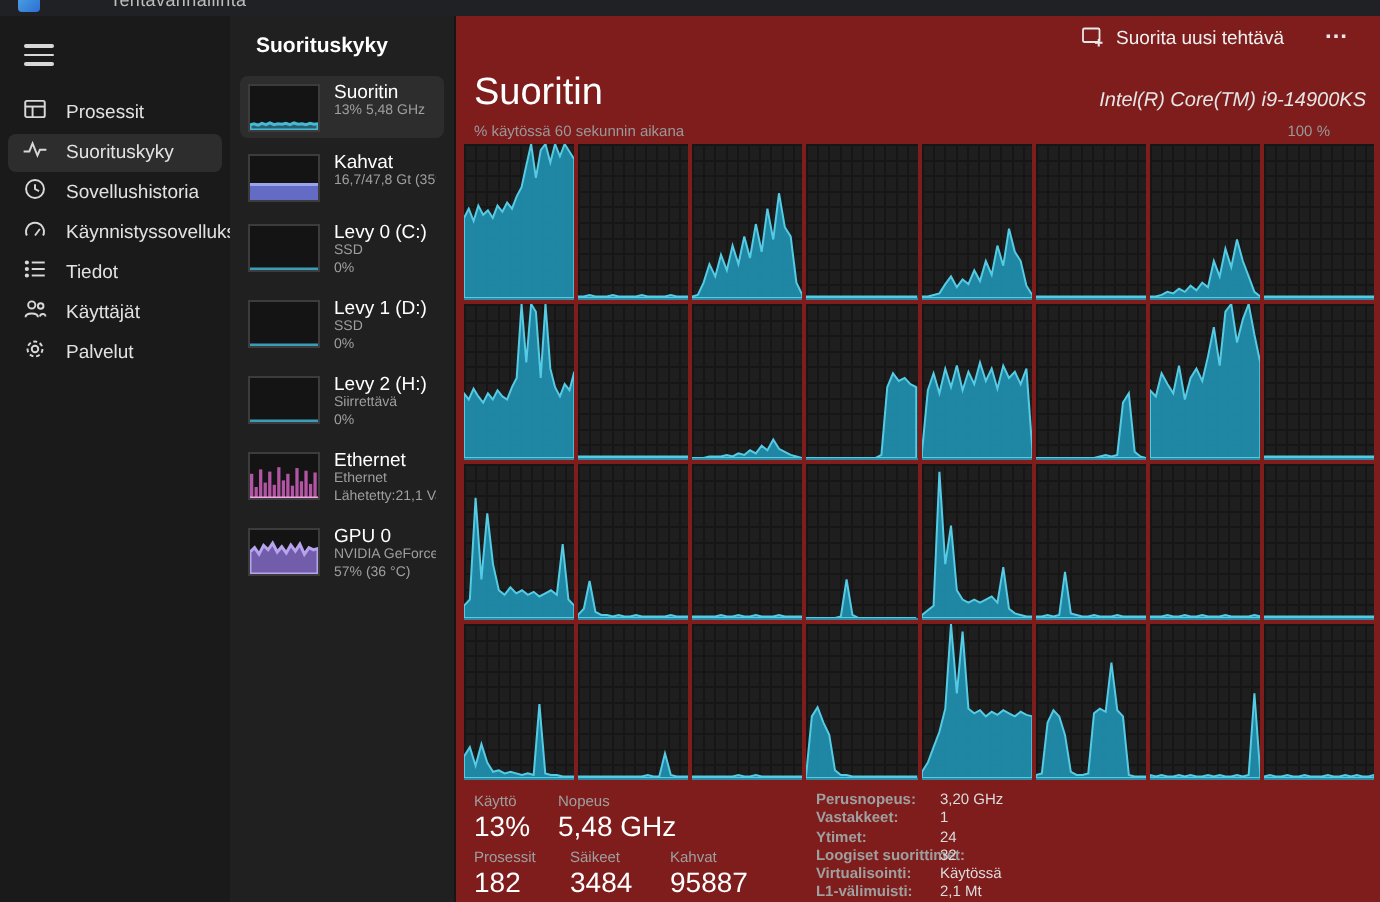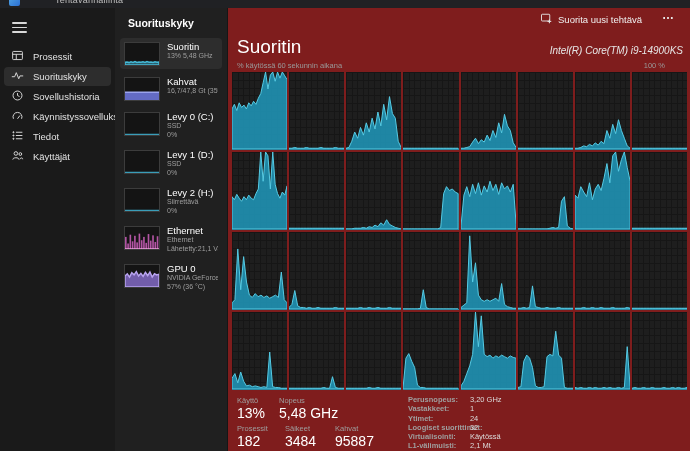--- a/index.html
+++ b/index.html
@@ -133,20 +133,27 @@
         <span>Tiedot</span>
       </div>
       <div class="nav-item">
         <span><svg width="13" height="13" viewBox="0 0 16 16" fill="none" stroke="#d8d8d8" stroke-width="1.2">
               <circle cx="6" cy="5.5" r="2.2"></circle>
               <path d="M2.2,13 c0-3 7.6-3 7.6,0"></path>
               <circle cx="11.5" cy="6.2" r="1.7"></circle>
               <path d="M11,12.6 c.4-2.2 3.6-2 3.4,0"></path>
             </svg></span>
         <span>Käyttäjät</span>
+      </div>
+      <div class="nav-item">
+        <span><svg width="13" height="13" viewBox="0 0 16 16" fill="none" stroke="#d8d8d8" stroke-width="1.2">
+              <circle cx="8" cy="8" r="2"></circle>
+              <circle cx="8" cy="8" r="4.6" stroke-dasharray="2.4 1.7"></circle>
+            </svg></span>
+        <span>Palvelut</span>
       </div>
     </div>
 
     <div class="perf">
       <div class="perf-header">Suorituskyky</div>
 
       <div class="perf-item selected">
         <div class="thumb">
             <svg viewBox="0 0 100 100" preserveAspectRatio="none">
               <polygon points="0,100 0.0,88 5.9,86 11.8,89 17.6,85 23.5,88 29.4,84 35.3,88 41.2,86 47.1,87 52.9,85 58.8,88 64.7,84 70.6,87 76.5,86 82.4,88 88.2,85 94.1,87 100.0,86 100,100" fill="#45b9d6" fill-opacity="0.45" stroke="#45b9d6" stroke-width="1.5" vector-effect="non-scaling-stroke"></polygon>

